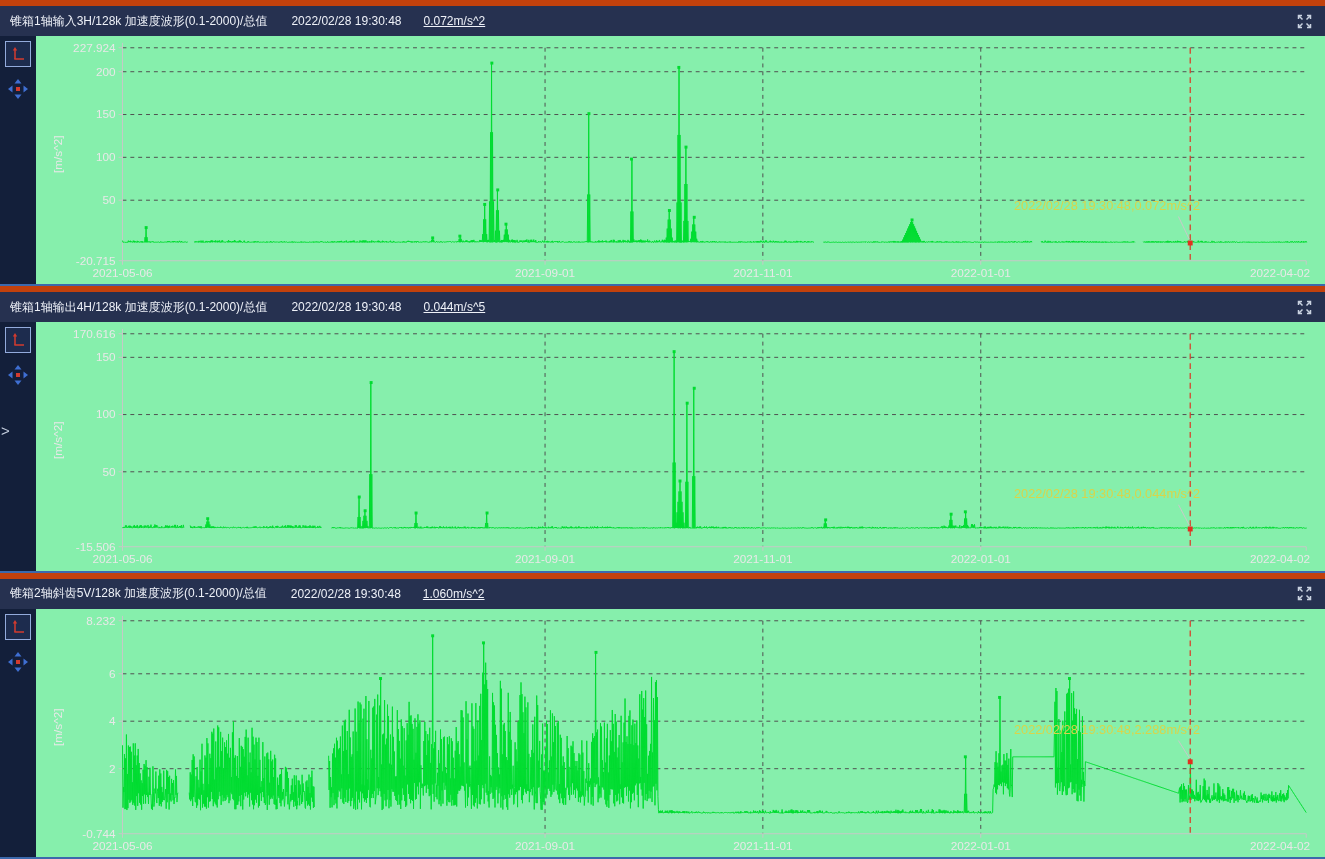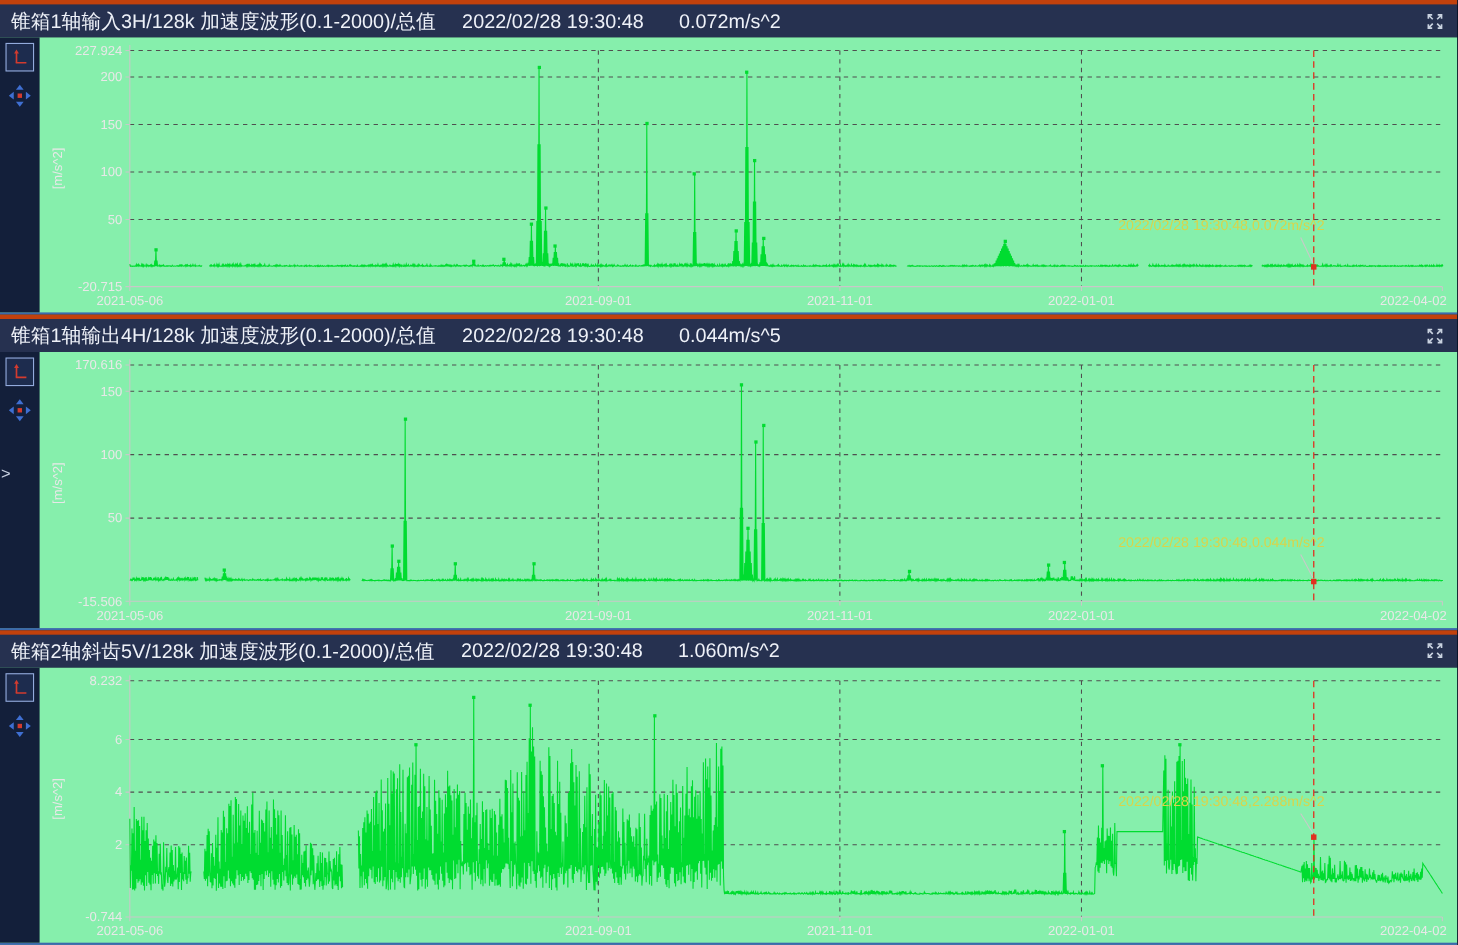--- a/index.html
+++ b/index.html
@@ -1,23 +1,23 @@
 <!DOCTYPE html>
 <html><head>
 <meta charset="utf-8">
 <style>
   html,body{margin:0;padding:0;background:#0a1324;}
   #app{width:1325px;height:859px;display:flex;flex-direction:column;position:relative;
        font-family:"Liberation Sans",sans-serif;background:#0a1324;overflow:hidden;}
   .panel{flex:1 1 0;display:flex;flex-direction:column;min-height:0;}
   .titlebar{flex:0 0 30px;height:30px;background:#263150;display:flex;align-items:center;
-            color:#eef1f8;font-size:18px;padding:0 10px;border-top:4px solid #c2410c;}
+            color:#eef1f8;font-size:12px;padding:0 10px;border-top:6px solid #c2410c;}
   .tb-title{white-space:nowrap;}
   .tb-time{margin-left:24px;white-space:nowrap;}
-  .tb-value{margin-left:32px;white-space:nowrap;}
+  .tb-value{margin-left:22px;white-space:nowrap;text-decoration:underline;}
   .tb-spacer{flex:1;}
   .expand-btn{width:22px;height:22px;display:flex;align-items:center;justify-content:center;cursor:pointer;}
   .panel-body{flex:1 1 auto;display:flex;background:#86efac;border-bottom:2px solid #3c69ac;min-height:0;}
   .side-rail{flex:0 0 36px;background:#131f3a;display:flex;flex-direction:column;align-items:center;
              padding-top:5px;gap:10px;}
   .axis-btn{width:26px;height:26px;border:1px solid #93abdc;background:#1d2c4e;display:flex;
             align-items:center;justify-content:center;cursor:pointer;box-sizing:border-box;}
   .move-btn{width:24px;height:24px;display:flex;align-items:center;justify-content:center;cursor:pointer;}
   .chart-area{flex:1 1 auto;position:relative;min-width:0;}
   .chart-area svg{position:absolute;left:0;top:0;width:100%;height:100%;}

